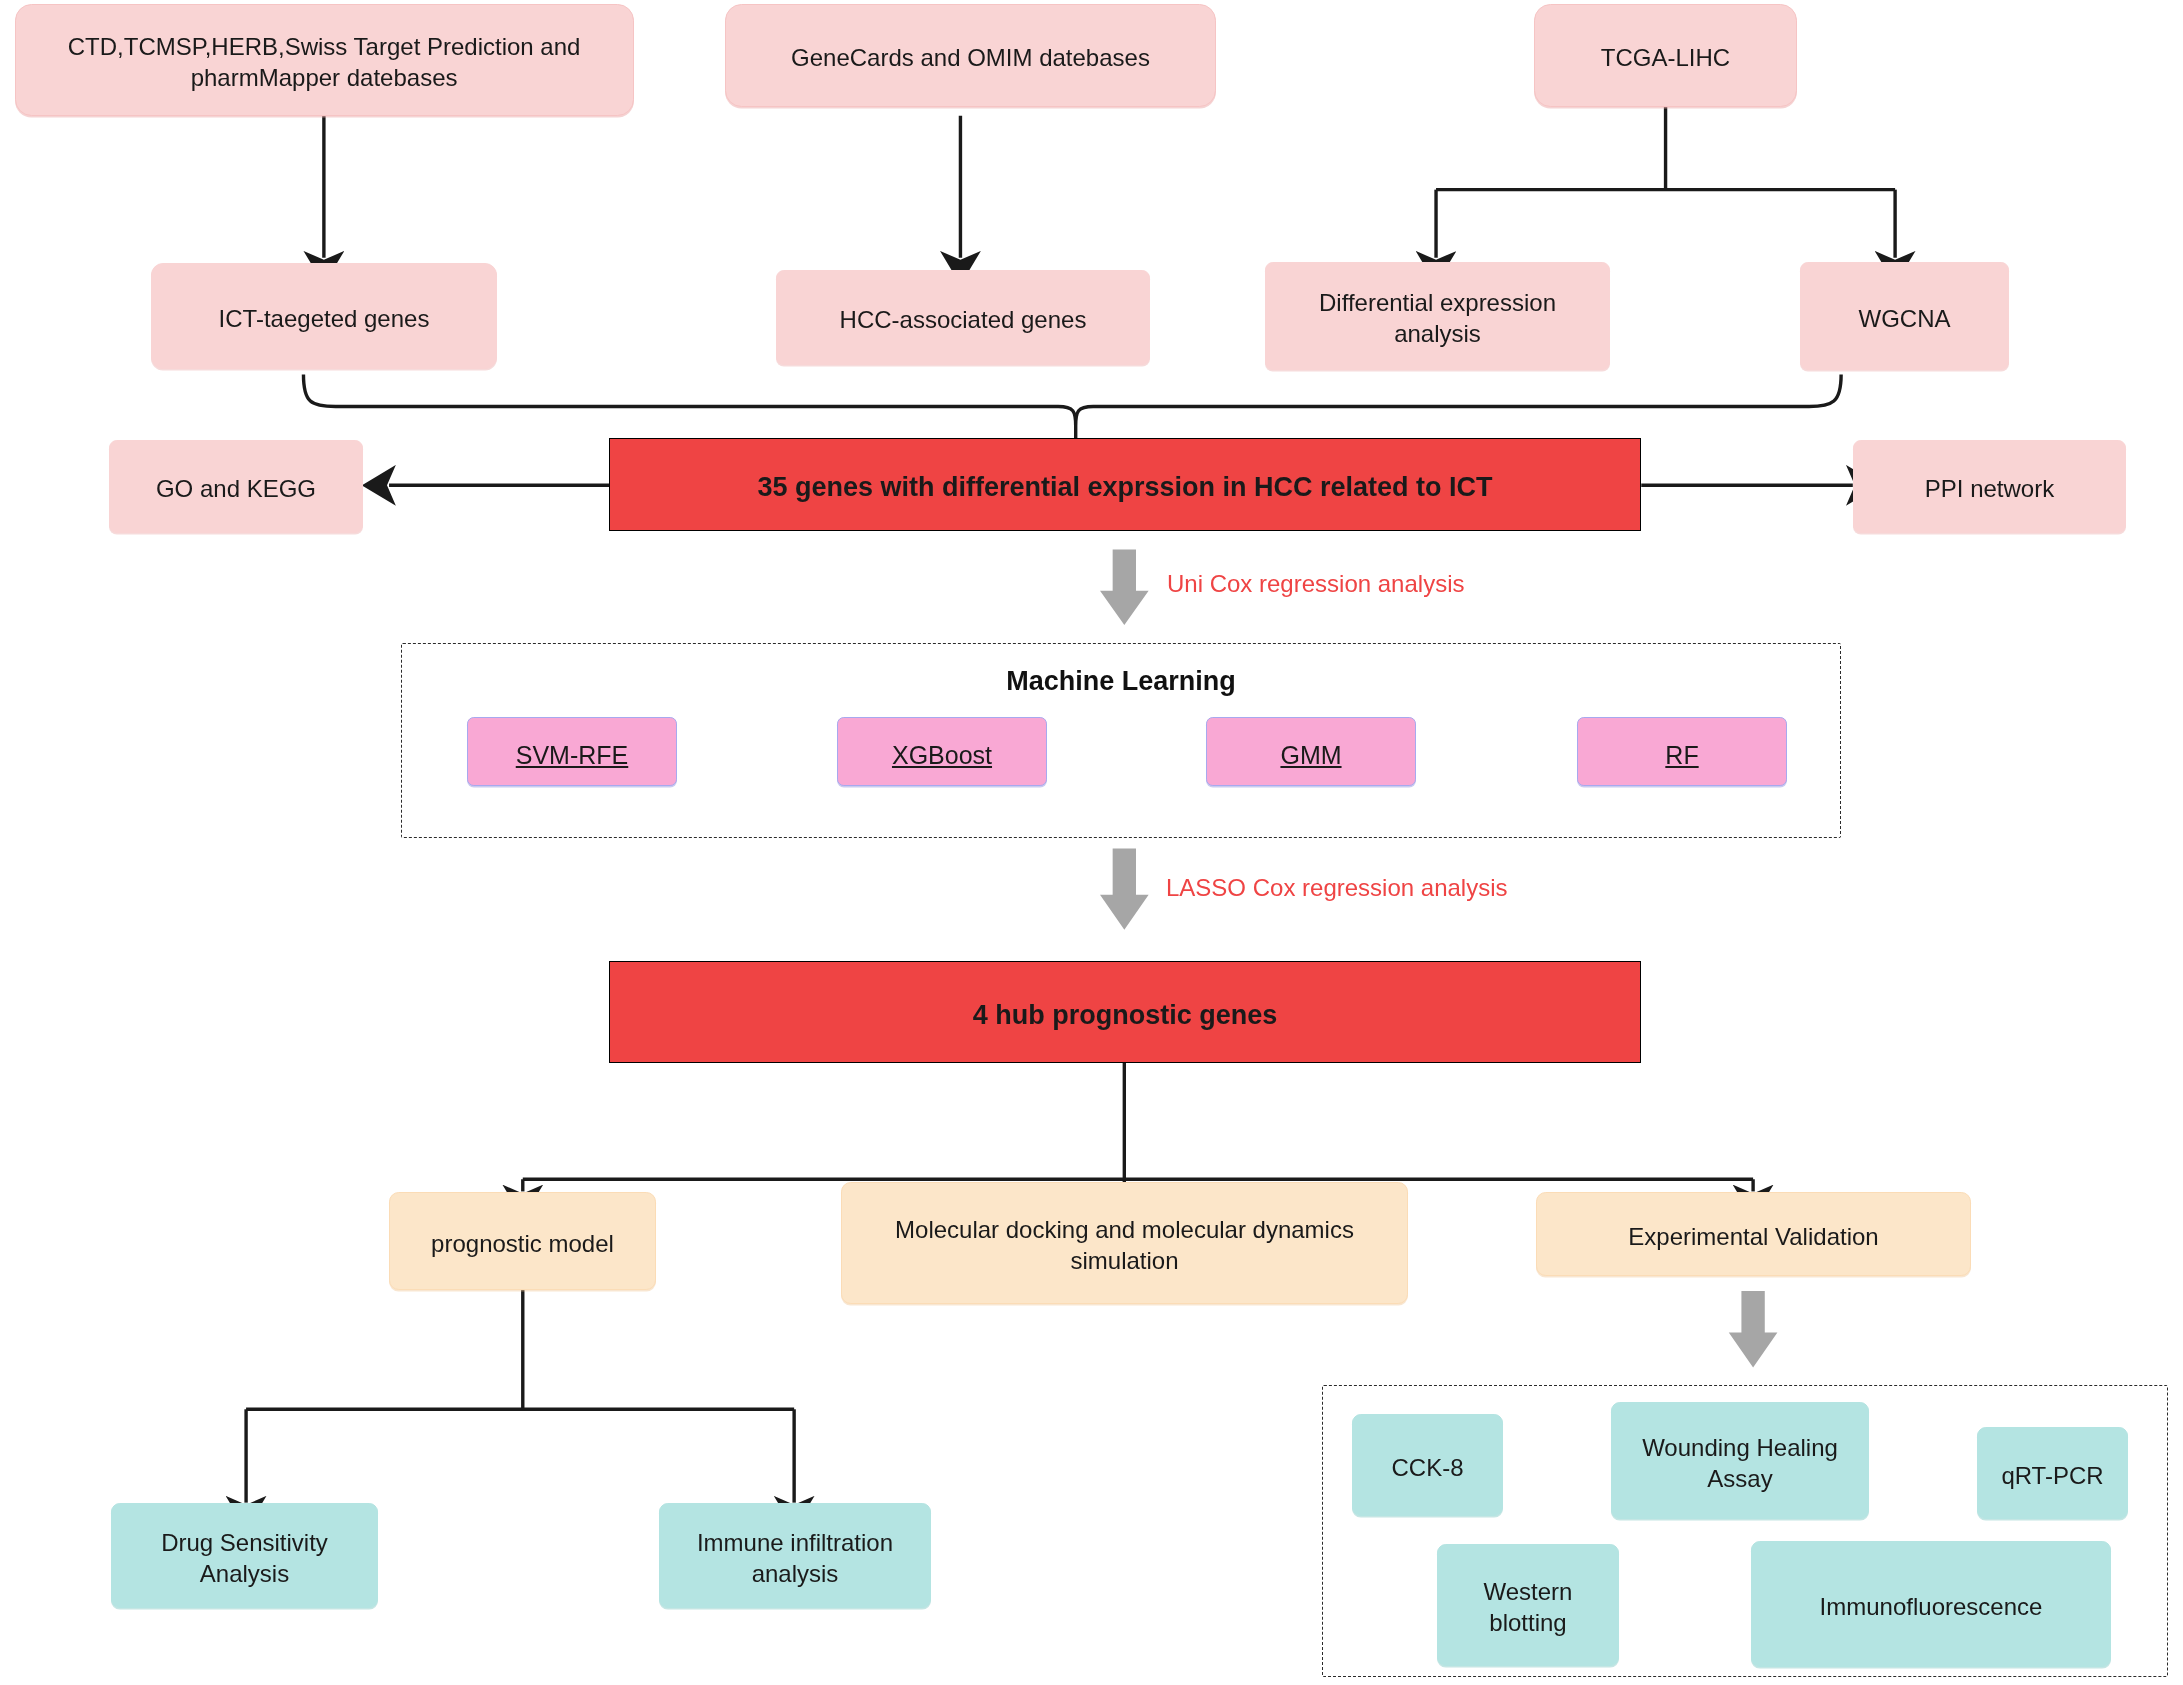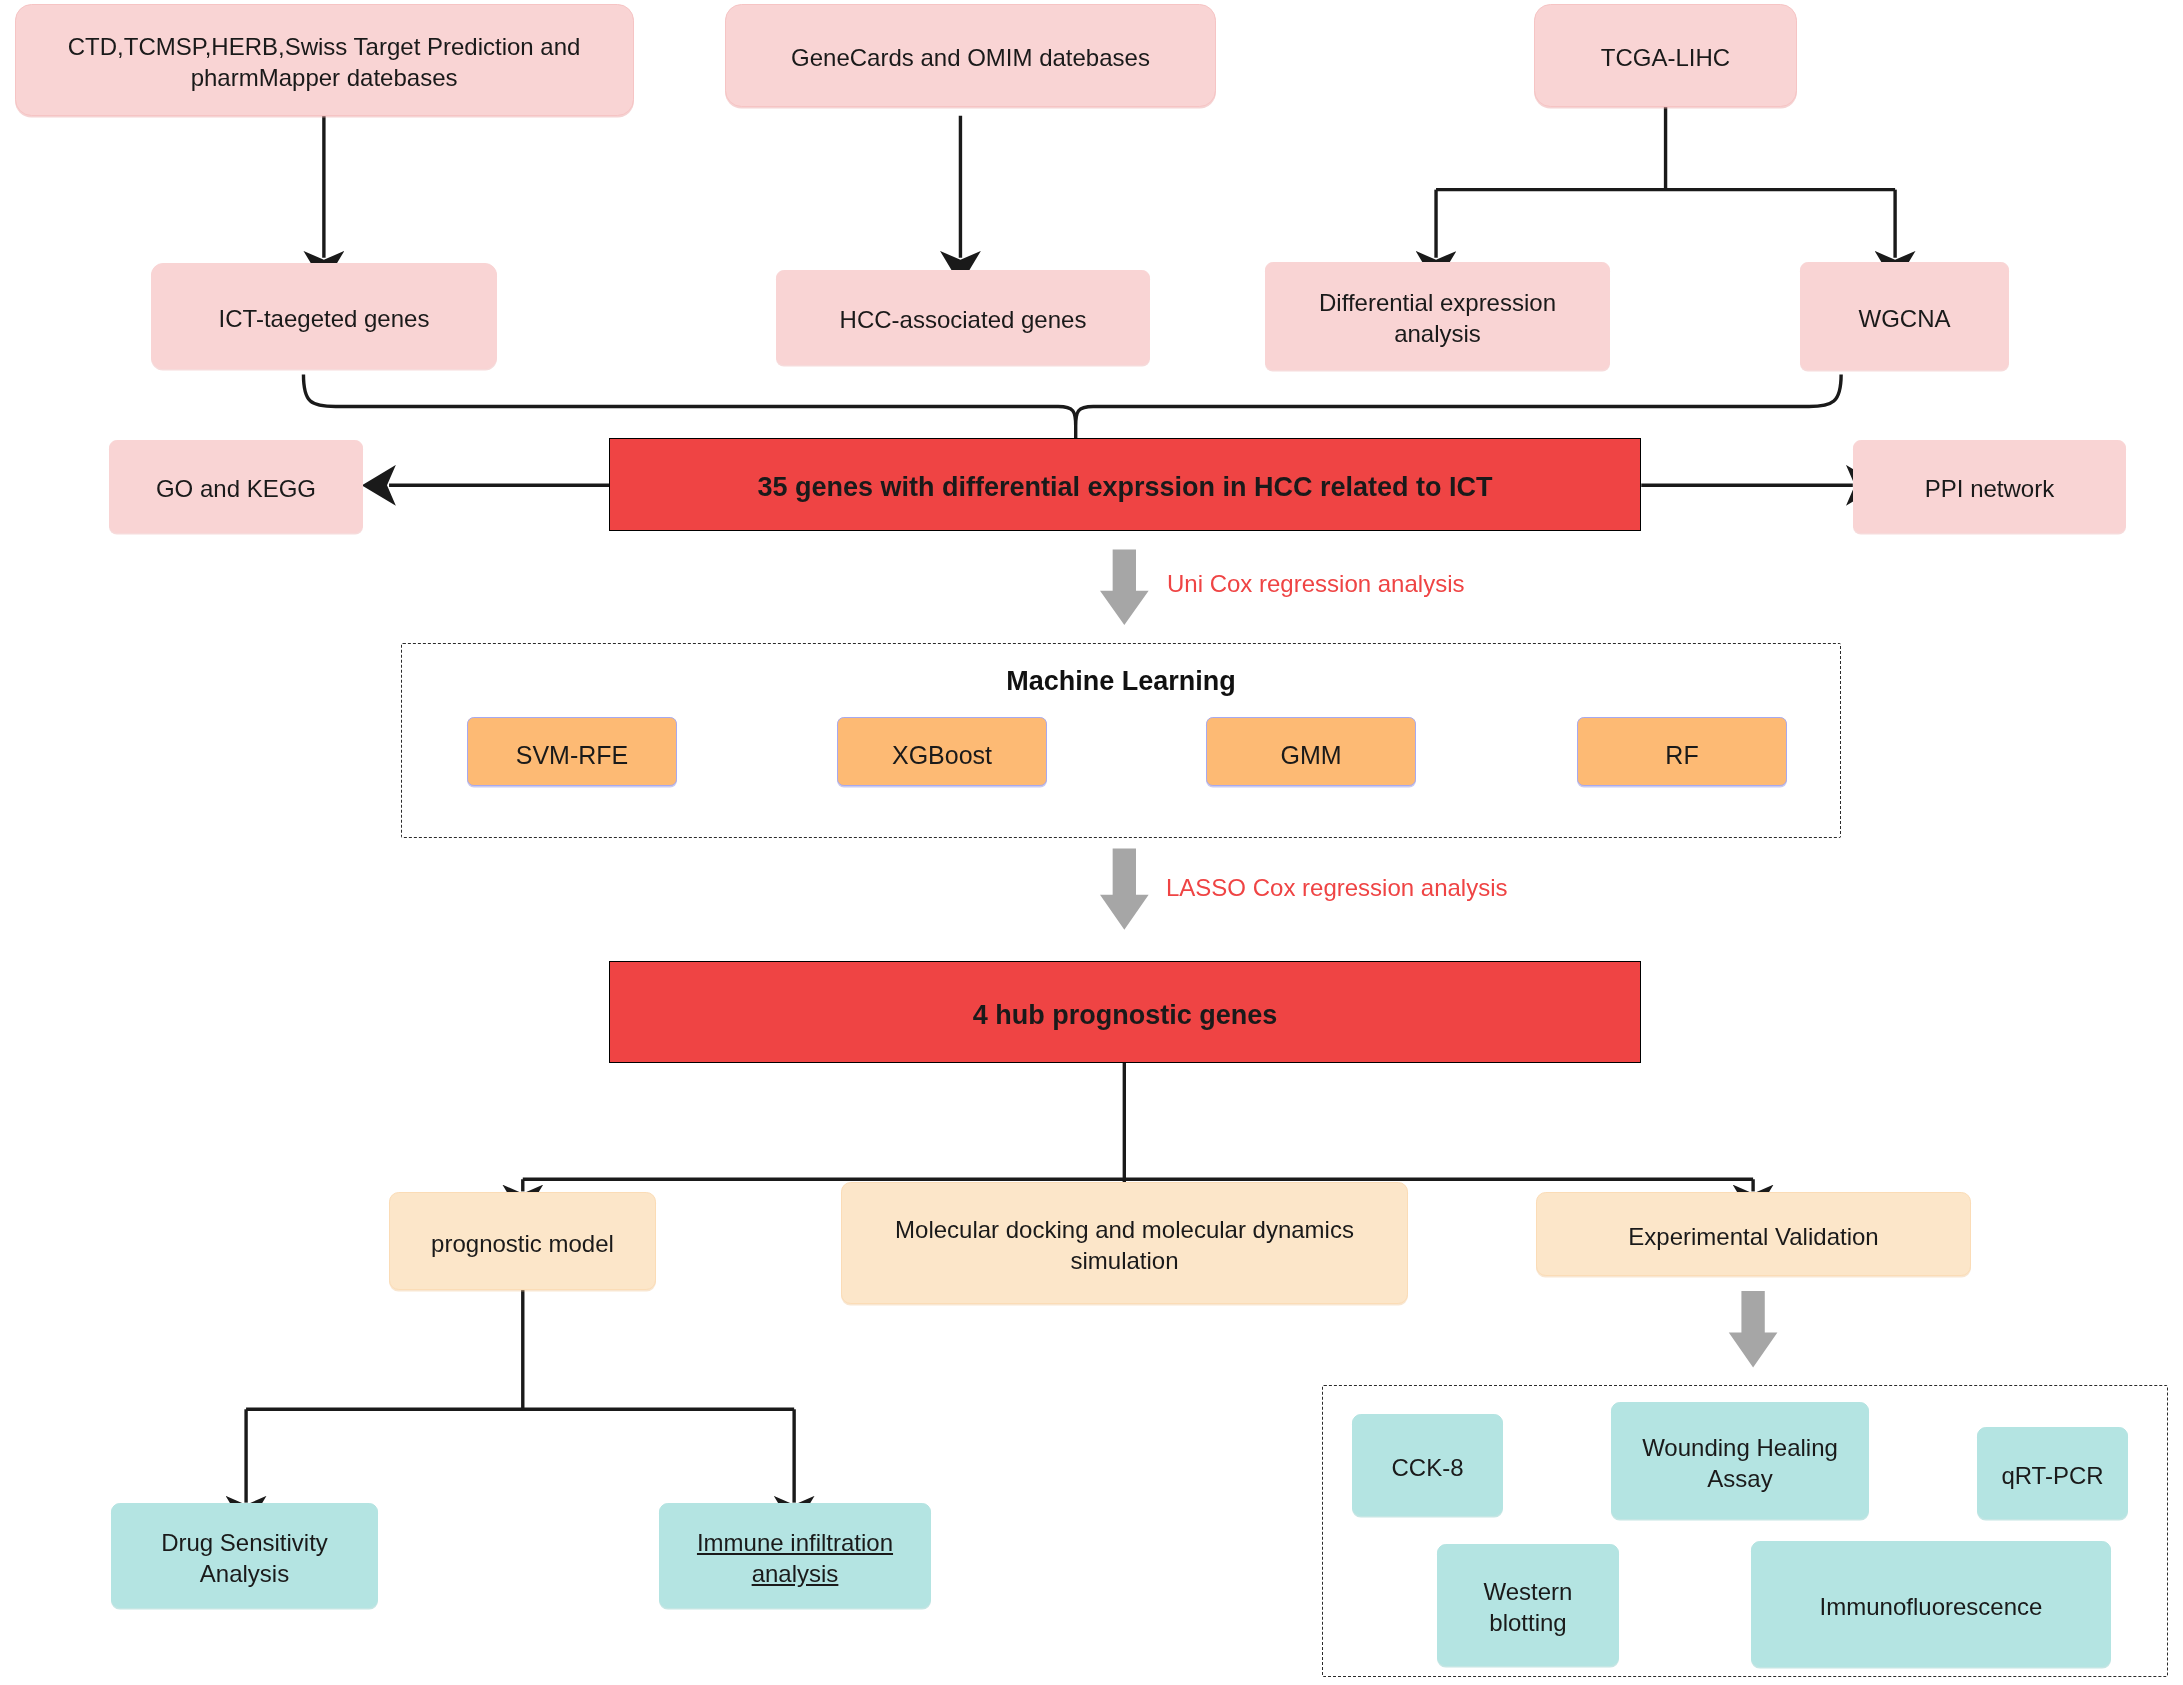--- a/index.html
+++ b/index.html
@@ -9,22 +9,22 @@
   .node{position:absolute;box-sizing:border-box;display:flex;align-items:center;
         justify-content:center;text-align:center;line-height:1.28;color:#1a1a1a;}
   .node span{display:block;padding:0 7px;margin-top:6px;}
 
   
   .pink{background:#f9d4d4;border:1.5px solid #f6c4c4;border-radius:16.5px;
         box-shadow:0 1.5px 0 rgba(236,175,175,.55);}
   .pink-sq{background:#f9d4d4;border:1.5px solid #f9d4d4;border-radius:7.8px;
         box-shadow:0 1.5px 0 rgba(236,175,175,.45);}
   .plain{background:#ef4444;border:1.9px solid #000000;border-radius:0;text-align:center;}
-  .purple{background:#fdba74;border:1.9px solid #a7a9ef;border-radius:6.8px;
-        box-shadow:0 1.5px 0 rgba(150,152,225,.5);}
+  .purple{background:#f9a8d4;border:1.9px solid #a7a9ef;border-radius:6.8px;
+        box-shadow:0 1.5px 0 rgba(150,152,225,.5);text-decoration:underline;}
   .orange{background:#fce6c9;border:1.5px solid #fbdcb6;border-radius:9.7px;
         box-shadow:0 1.5px 0 rgba(240,200,152,.45);}
   .teal{background:#b4e4e2;border:1.5px solid #b4e4e2;border-radius:8.8px;
         box-shadow:0 1.5px 0 rgba(140,205,202,.5);}
 
   .dashed-box{position:absolute;box-sizing:border-box;border:1.9px dashed #2b2b2b;
         background:transparent;border-radius:1.9px;}
 
   .grp-title{position:absolute;font-weight:bold;color:#111;text-align:center;}
 
@@ -161,21 +161,21 @@
   </div>
 
   <div class="node orange f50" style="left:1536px;top:1192px;width:435px;height:84px;">
     <span>Experimental Validation</span>
   </div>
 
   <div class="node teal f50" style="left:111px;top:1503px;width:267px;height:105px;">
     <span>Drug Sensitivity Analysis</span>
   </div>
 
-  <div class="node teal f50" style="left:659px;top:1503px;width:272px;height:105px;text-decoration:underline;">
+  <div class="node teal f50" style="left:659px;top:1503px;width:272px;height:105px;">
     <span>Immune infiltration analysis</span>
   </div>
 
   <div class="dashed-box" style="left:1322px;top:1385px;width:846px;height:292px;"></div>
 
   <div class="node teal f50" style="left:1352px;top:1414px;width:151px;height:102px;">
     <span>CCK-8</span>
   </div>
 
   <div class="node teal f50" style="left:1611px;top:1402px;width:258px;height:117px;">

